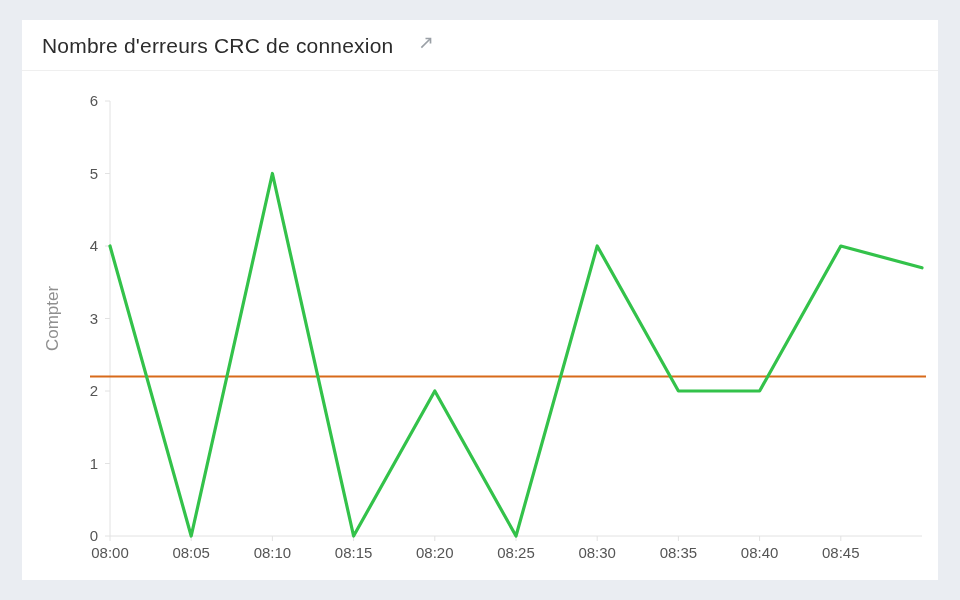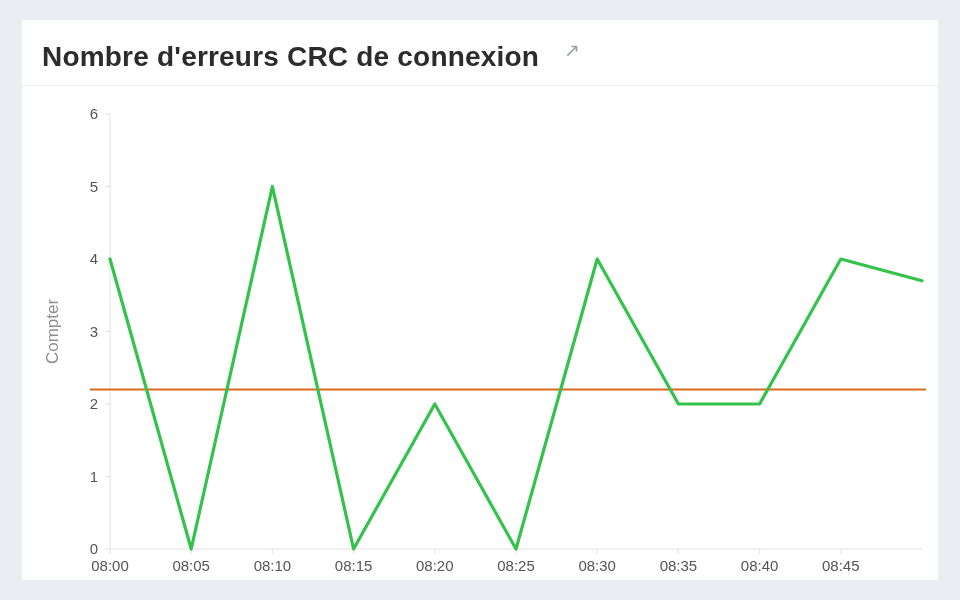--- a/index.html
+++ b/index.html
@@ -19,25 +19,24 @@
       flex-direction: column;
     }
     .panel-header {
       display: flex;
       align-items: center;
       gap: 20px;
       padding: 14px 20px 12px 20px;
       border-bottom: 1px solid #efefef;
     }
     .panel-title {
-      font-size: 28px;
-      font-weight: 700;
+      font-size: 21px;
+      font-weight: 400;
       color: #2c2c2c;
       letter-spacing: 0.2px;
-      margin-top: 7px;
     }
     .open-icon {
       display: inline-flex;
       color: #9aa0a6;
     }
     .chart-wrap {
       flex: 1;
       position: relative;
       padding: 18px 10px 8px 10px;
     }

